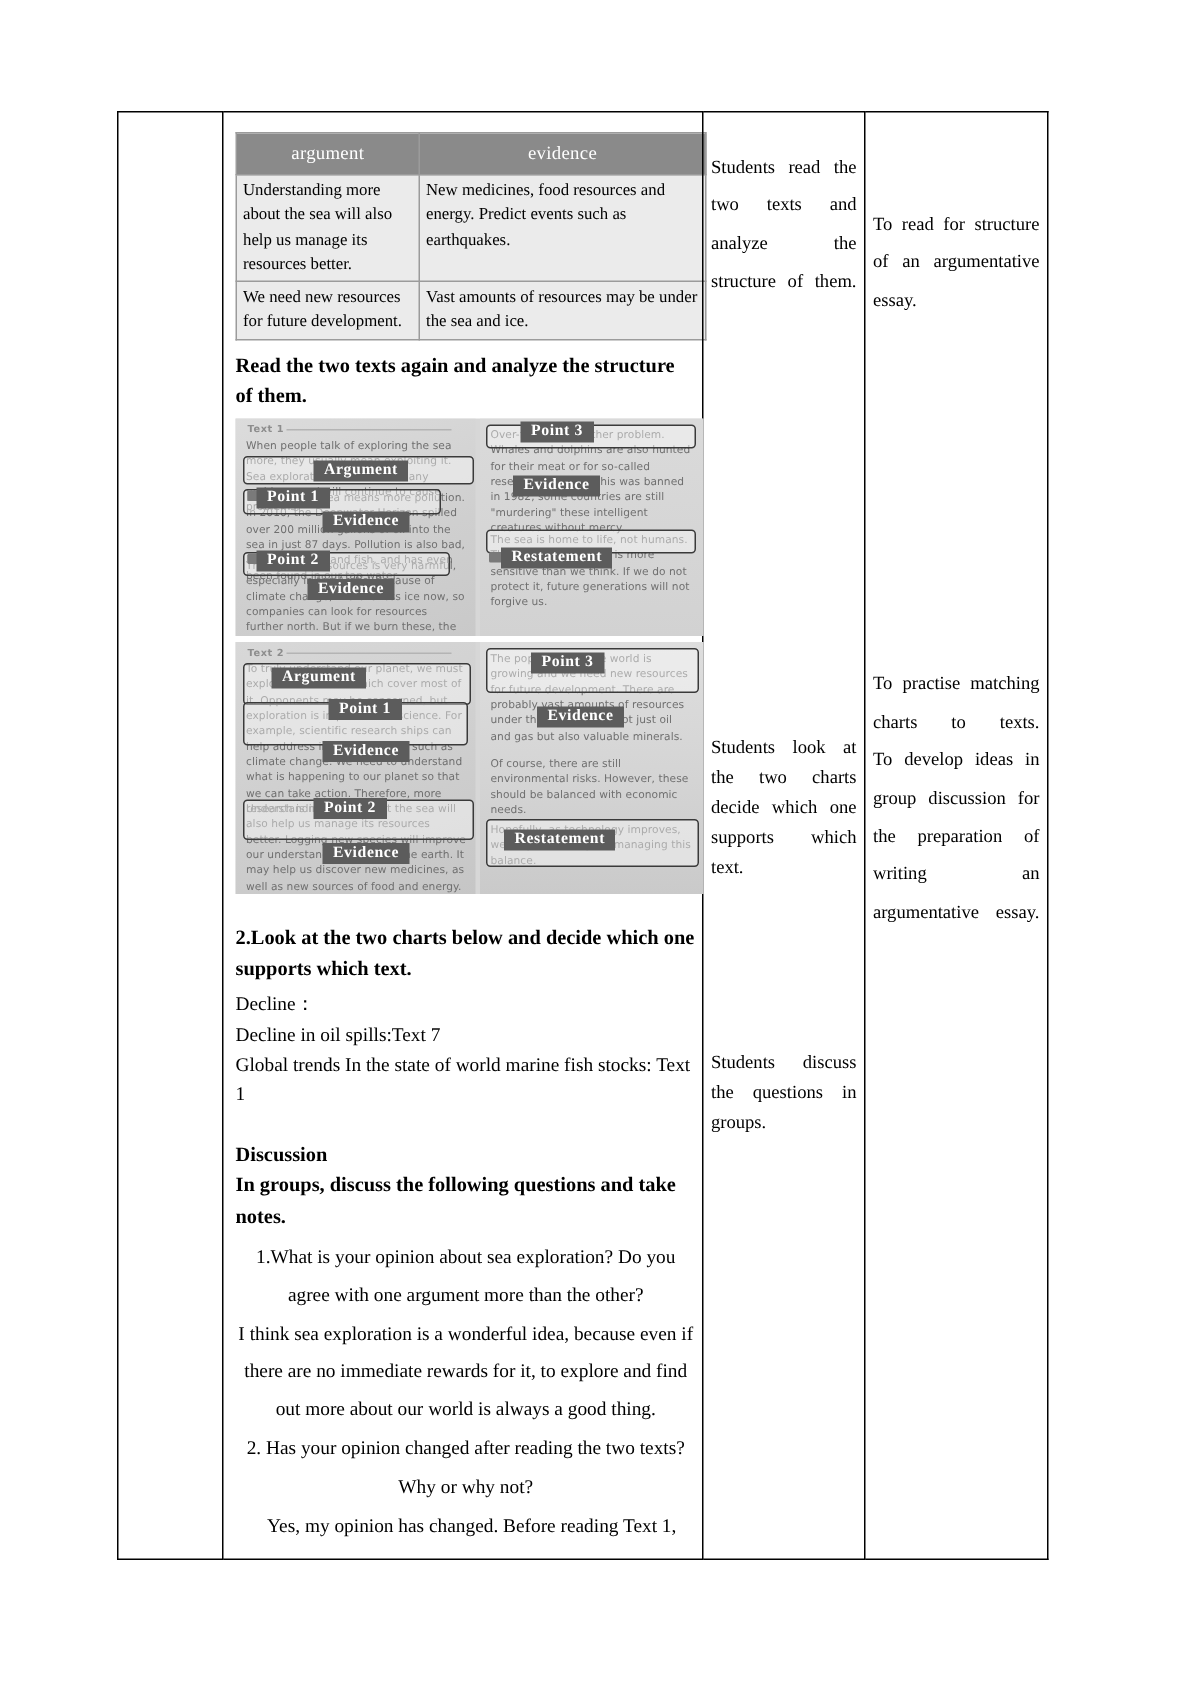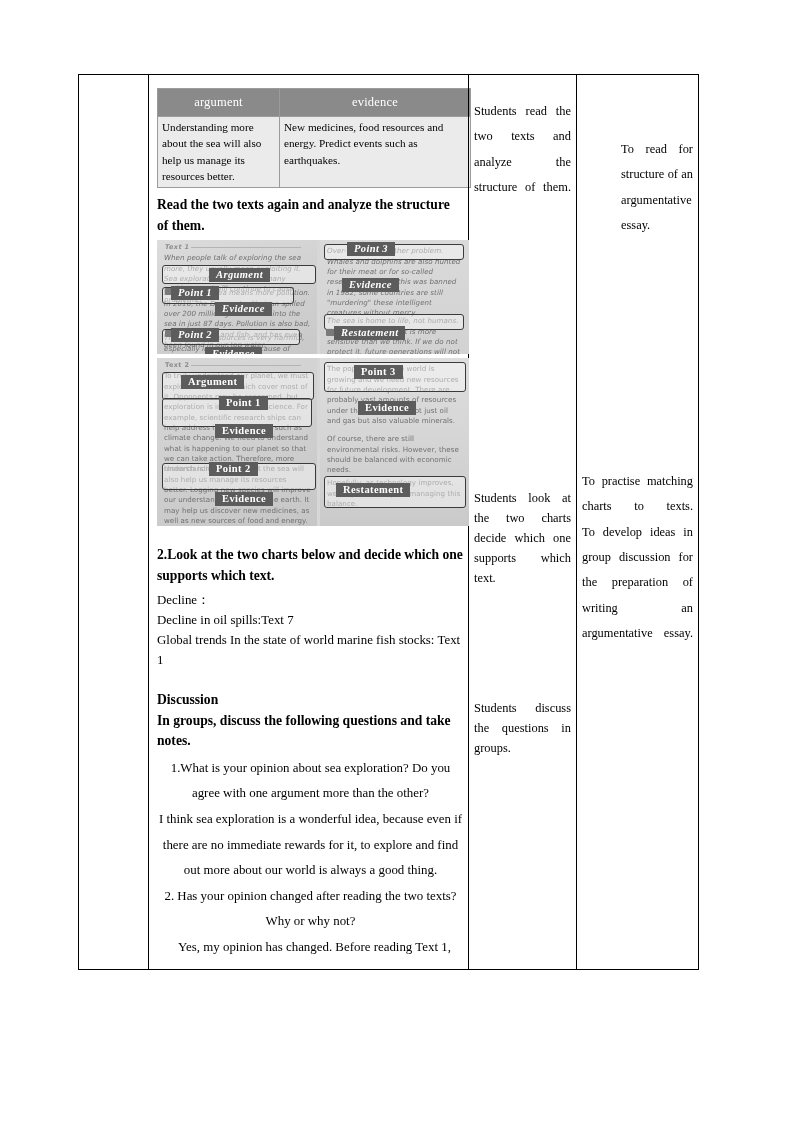--- a/index.html
+++ b/index.html
@@ -102,21 +102,21 @@
 
   
   .figure {
     position: relative;
     width: 312px;
     margin: 4px 0 0 2px;
     background: #d7d7d7;
     overflow: hidden;
     font-family: "DejaVu Sans", sans-serif;
   }
-  .fig1 { height: 114px; font-style: italic; }
+  .fig1 { height: 145px; }
   .fig2 { height: 168px; }
 
   .fig-pane {
     position: absolute;
     top: 0;
     bottom: 0;
     overflow: hidden;
   }
   .pane-l { left: 0;   width: 160px; background: #d9d9d9; }
   .pane-r { left: 163px; right: 0;  background: #dcdcdc; }
@@ -206,20 +206,24 @@
               <tr>
                 <th>argument</th>
                 <th>evidence</th>
               </tr>
             </thead>
             <tbody>
               <tr>
                 <td>Understanding more about the sea will also help us manage its resources better.</td>
                 <td>New medicines, food resources and energy. Predict events such as earthquakes.</td>
               </tr>
+              <tr>
+                <td>We need new resources for future development.</td>
+                <td>Vast amounts of resources may be under the sea and ice.</td>
+              </tr>
             </tbody>
           </table>
 
           <div class="bold-head">Read the two  texts again and analyze the structure of them.</div>
 
           <div class="figure fig1">
             <div class="fig-pane pane-l">
               <div class="fig-title">Text 1</div>
 
               <div class="fig-para" style="top:13px;height:34px;">When people talk of exploring the sea more, they usually mean exploiting it. Sea exploration has caused many problems and will continue to cause problems.</div>
@@ -304,21 +308,21 @@
         </div>
       </td>
 
       <td>
         <div class="narrow-text just-all pad-top-24">Students read the two texts and analyze the structure of them.</div>
         <div class="narrow-text narrow-tight pad-top-40" style="margin-top:247px;">Students look at the two charts decide which one supports which text.</div>
         <div class="narrow-text narrow-tight" style="margin-top:110px;">Students discuss the questions in groups.</div>
       </td>
 
       <td>
-        <div class="narrow-text just-all pad-top-40" style="padding-top:62px;margin-left:39px;">To read for structure of an argumentative essay.</div>
+        <div class="narrow-text just-all pad-top-40" style="padding-top:62px;">To read for structure of an argumentative essay.</div>
         <div class="narrow-text just-all" style="margin-top:230px;">To practise matching charts to texts.</div>
         <div class="narrow-text just-all" style="">To develop ideas in group discussion for the preparation of writing an argumentative essay.</div>
       </td>
 
     </tr>
     </tbody>
   </table>
 
 </div>
 

